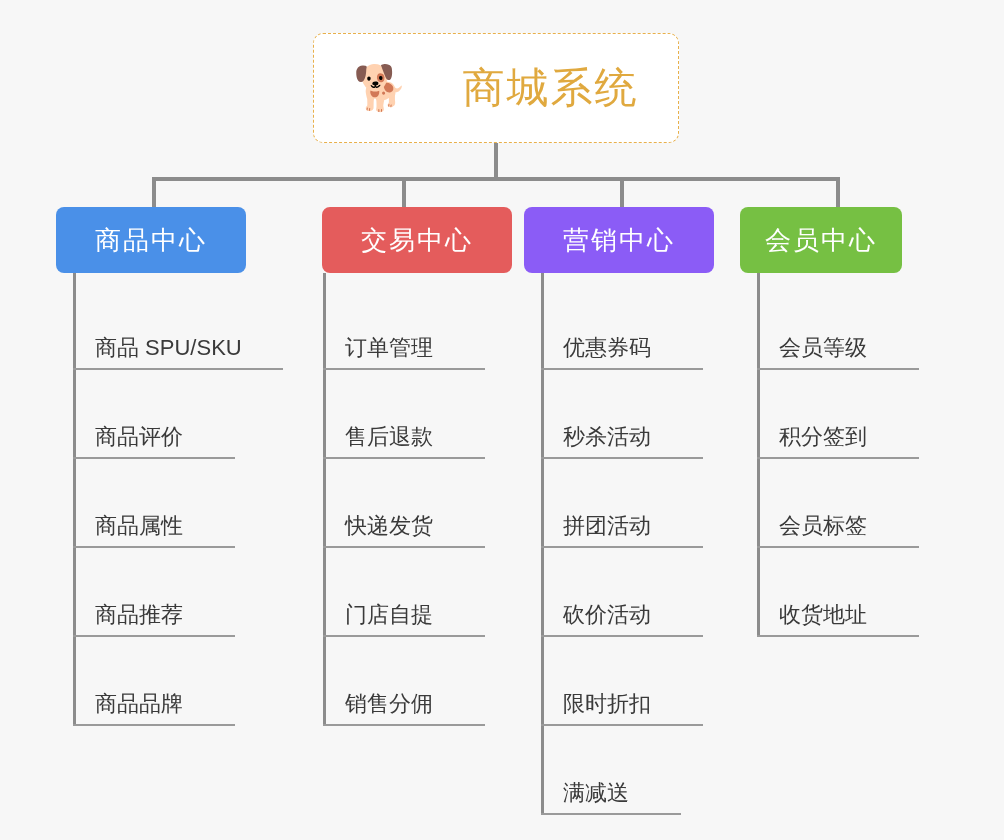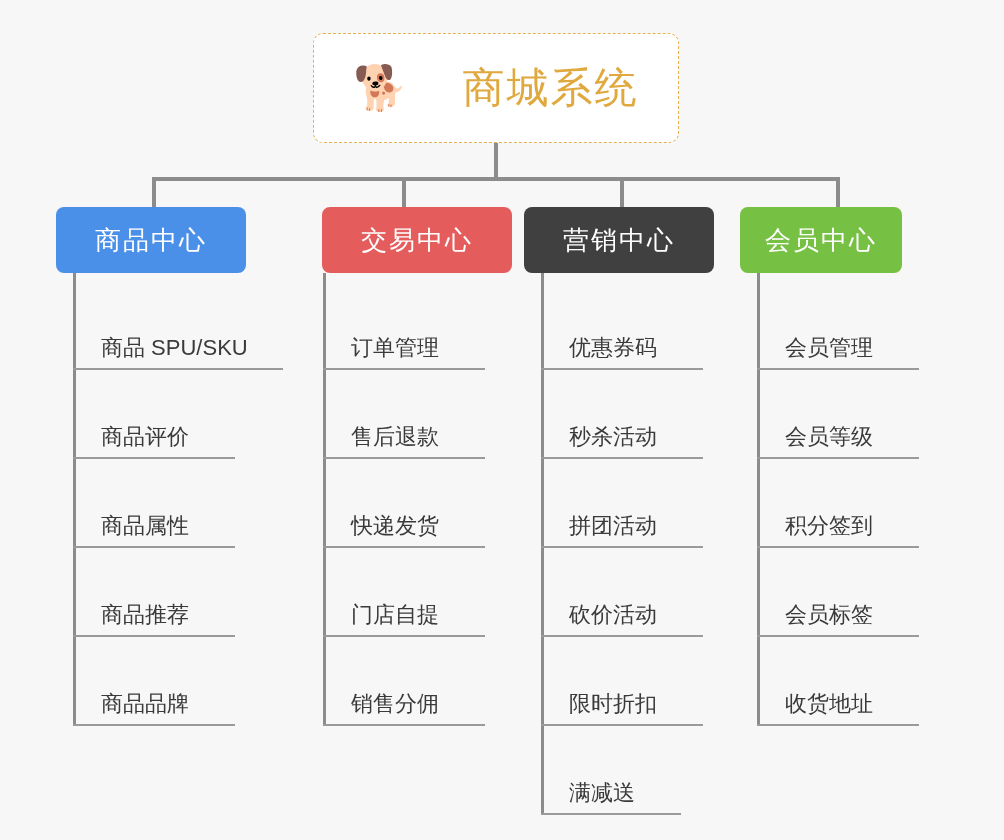--- a/index.html
+++ b/index.html
@@ -78,21 +78,21 @@
     display: flex;
     align-items: center;
     justify-content: center;
     color: #ffffff;
     font-size: 26px;
     letter-spacing: 2px;
     white-space: nowrap;
   }
   .col-1 .cat-box { width: 190px; background: #4a90e8; }
   .col-2 .cat-box { width: 190px; background: #e45c5c; margin-left: 16px; }
-  .col-3 .cat-box { width: 190px; background: #404040; }
+  .col-3 .cat-box { width: 190px; background: #8b5cf6; }
   .col-4 .cat-box { width: 162px; background: #76c043; }
 
   
   .leaf-list {
     position: relative;
     margin-top: 0;
     padding-left: 17px;
     padding-top: 8px;
   }
   
@@ -104,21 +104,21 @@
     width: 3px;
     height: 100%;
     background: #8c8c8c;
   }
 
   .leaf {
     position: relative;
     height: 89px;
     display: flex;
     align-items: flex-end;
-    padding-left: 28px;
+    padding-left: 22px;
   }
   .leaf-label {
     font-size: 22px;
     color: #3a3a3a;
     line-height: 1;
     padding-bottom: 11px;
     white-space: nowrap;
   }
   .leaf-rule {
     position: absolute;
@@ -228,24 +228,20 @@
         <span class="leaf-label">满减送</span>
         <span class="leaf-rule w-3"></span>
       </div>
     </div>
   </div>
 
   <div class="column col-4">
     <div class="cat-box">会员中心</div>
     <div class="leaf-list">
       <div class="leaf">
-        <span class="leaf-label">会员管理</span>
-        <span class="leaf-rule w-4"></span>
-      </div>
-      <div class="leaf">
         <span class="leaf-label">会员等级</span>
         <span class="leaf-rule w-4"></span>
       </div>
       <div class="leaf">
         <span class="leaf-label">积分签到</span>
         <span class="leaf-rule w-4"></span>
       </div>
       <div class="leaf">
         <span class="leaf-label">会员标签</span>
         <span class="leaf-rule w-4"></span>

